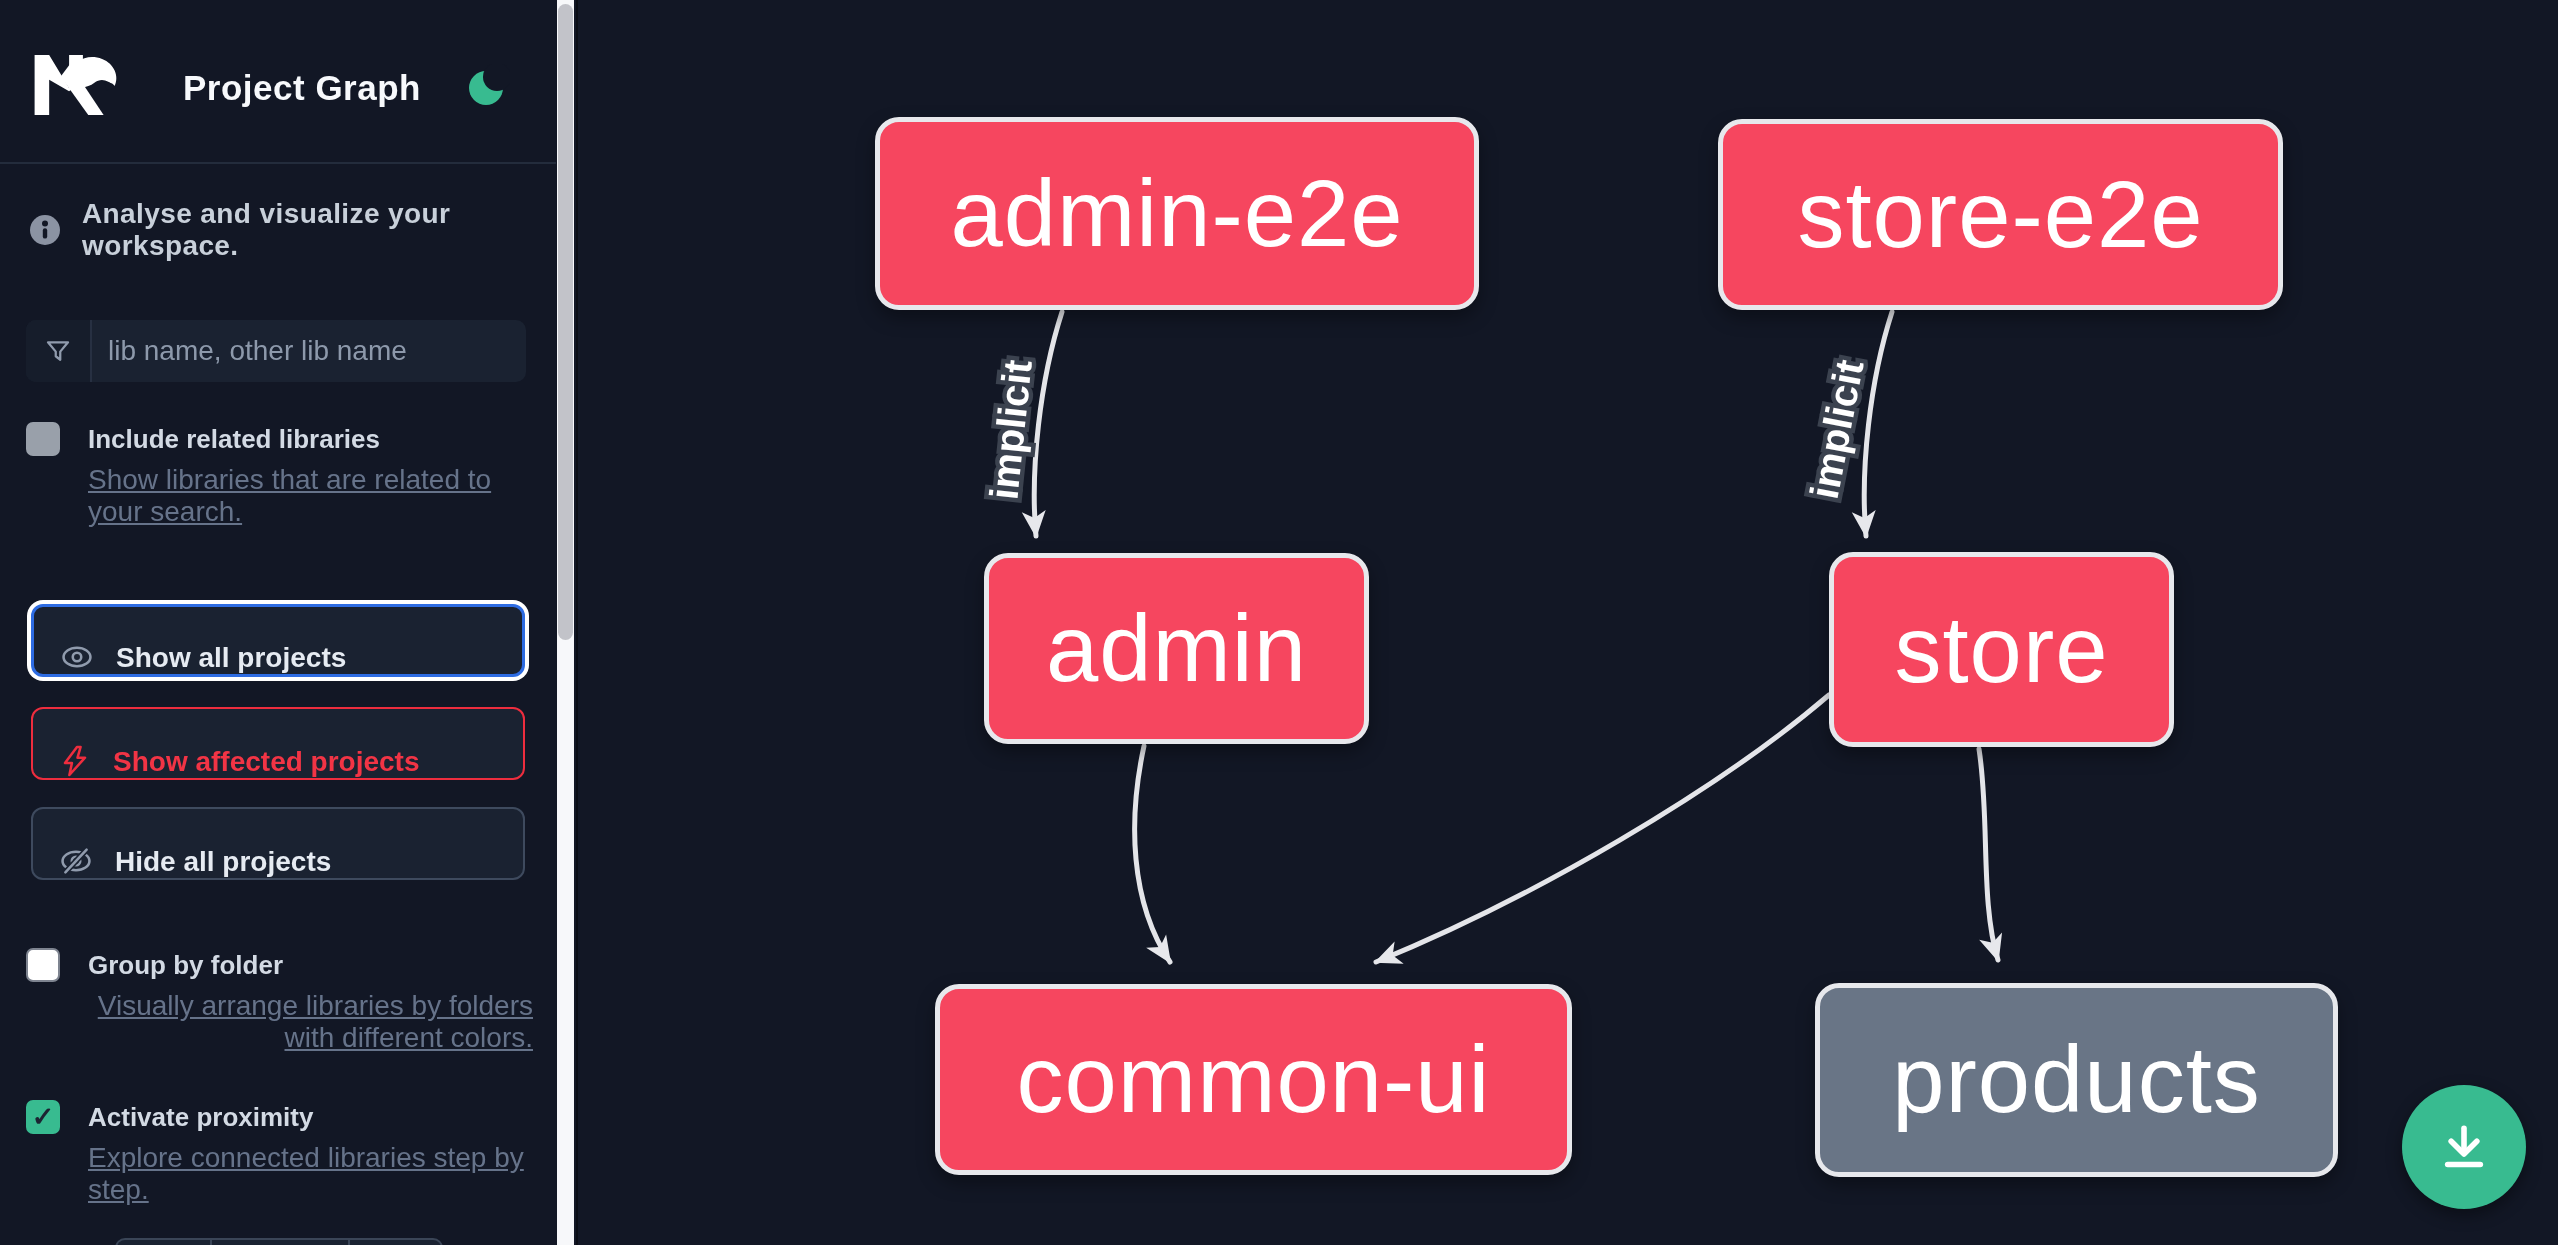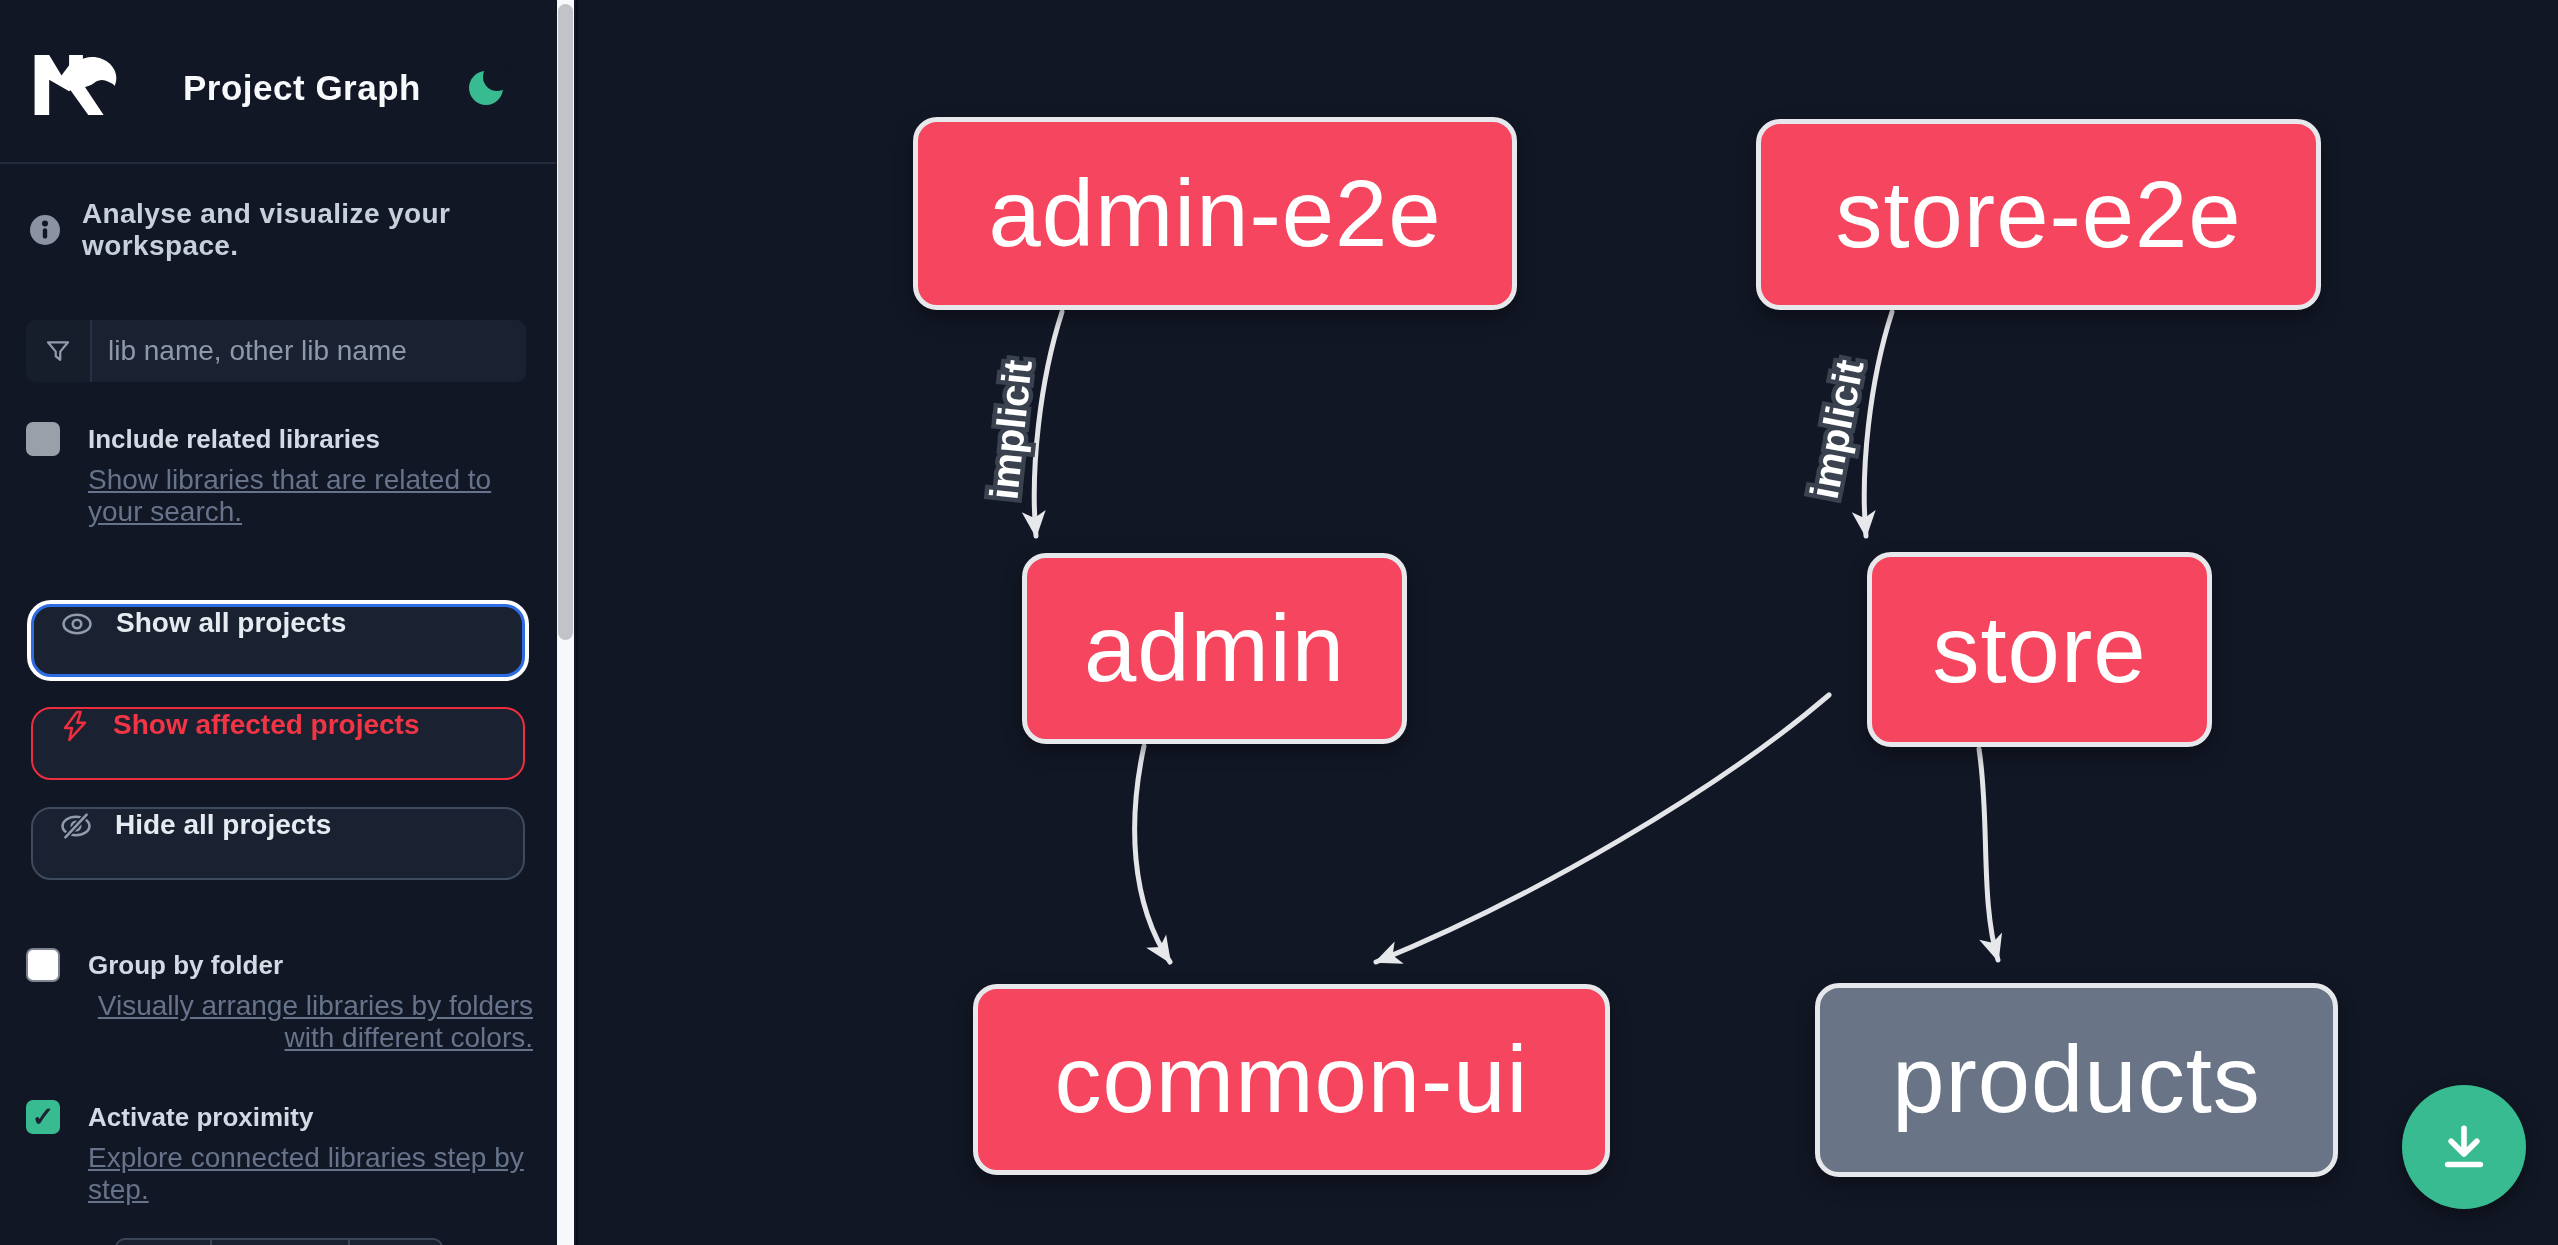--- a/index.html
+++ b/index.html
@@ -26,39 +26,39 @@
   .search-input::placeholder { color:#8d99ab; }
 
   .toggle-row { position:absolute; left:26px; }
   .toggle-box { position:absolute; left:0; top:0; width:34px; height:34px; border-radius:7px; cursor:pointer; }
   .toggle-box.gray { background:#99a0aa; }
   .toggle-box.white { background:#ffffff; border:2px solid #7e8490; }
   .toggle-box.green { background:#38bb90; display:flex; align-items:center; justify-content:center; font-size:27px; font-weight:700; color:#1c2432; }
   .toggle-label { position:absolute; left:62px; top:2px; font-size:26px; font-weight:700; color:#d3dae4; white-space:nowrap; }
   .toggle-desc { position:absolute; left:62px; top:44px; width:445px; font-size:28px; line-height:32px; color:#66738a;text-decoration:underline; }
 
-  .action-btn { position:absolute; left:31px; width:494px; height:73px; background:#1a2231; border-radius:20px; display:flex; align-items:flex-start; gap:22px; padding-left:26px; cursor:pointer; }
+  .action-btn { position:absolute; left:31px; width:494px; height:73px; background:#1a2231; border-radius:12px; display:flex; align-items:flex-end; gap:22px; padding-left:26px; cursor:pointer; }
   .action-btn .lbl { font-size:28px; font-weight:600; color:#e6ebf2; }
   .btn-focused { border:3px solid #2e6ce2; box-shadow:0 0 0 4px #ffffff; }
   .btn-danger { border:2px solid #ee2d3e; }
   .btn-danger .lbl { color:#f23445; }
   .btn-plain { border:2px solid #3e4a5e; }
 
   .stepper-sliver { position:absolute; left:115px; top:1238px; width:328px; height:12px; background:#1a2231; border:2px solid #3a4557; border-bottom:none; border-radius:10px 10px 0 0; display:flex; }
   .stepper-sliver .seg { border-right:2px solid #3a4557; }
 
   
   .sb-scroll-track { position:absolute; left:557px; top:0; width:17px; height:1245px; background:#f7f8fa; }
   .sb-scroll-thumb { position:absolute; left:1px; top:4px; width:15px; height:636px; background:#c2c3c9; border-radius:8px; cursor:grab; }
 
   
   .canvas { position:absolute; left:576px; top:0; width:1982px; height:1245px; background:#121725; border-left:2px solid #0a0d15; }
   .edges-svg { position:absolute; left:0; top:0; width:1982px; height:1245px; }
   .gnode { position:absolute; display:flex; align-items:center; justify-content:center; border:5px solid #e7e8ec; border-radius:24px; color:#ffffff; font-size:94px; font-weight:400; letter-spacing:1px; cursor:pointer; box-shadow:0 8px 18px rgba(0,0,0,.35); }
-  .gnode.pink { background:#f6465f;margin-left:38px; }
+  .gnode.pink { background:#f6465f; }
   .gnode.gray { background:#697586; }
   .n-admin-e2e { left:297px; top:117px; width:604px; height:193px; }
   .n-store-e2e { left:1140px; top:119px; width:565px; height:191px; }
   .n-admin     { left:406px; top:553px; width:385px; height:191px;justify-content:center; }
   .n-store     { left:1251px; top:552px; width:345px; height:195px; }
   .n-common-ui { left:357px; top:984px; width:637px; height:191px; }
   .n-products  { left:1237px; top:983px; width:523px; height:194px; }
 
   .edge-label { font-size:40px; font-weight:700; fill:#ffffff; stroke:#3b424f; stroke-width:9px; paint-order:stroke; text-anchor:middle; dominant-baseline:middle; font-family:"Liberation Sans",sans-serif; }
 

